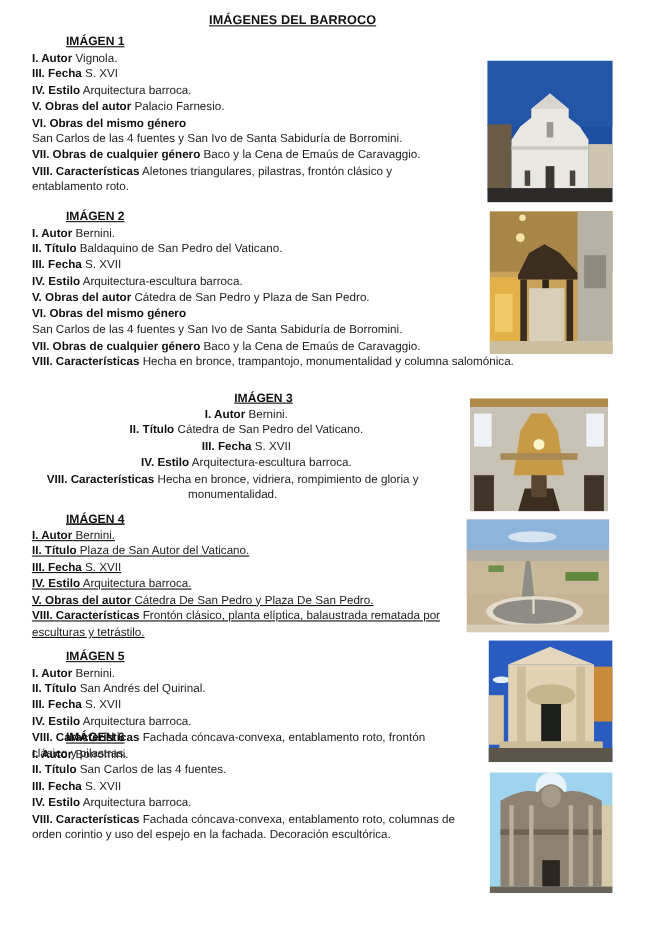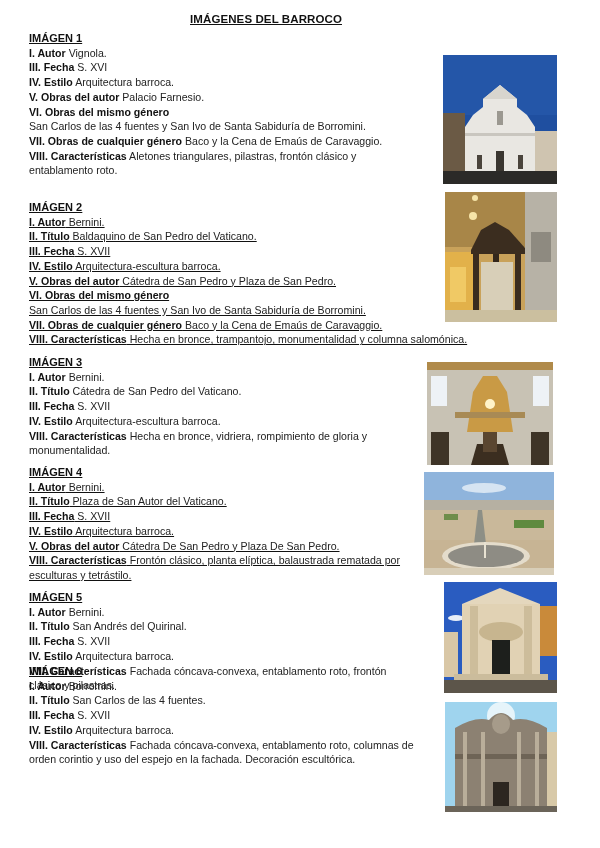--- a/index.html
+++ b/index.html
@@ -2,21 +2,21 @@
 <html><head>
 <meta charset="utf-8">
 <style>
   html, body { margin:0; padding:0; background:#ffffff; }
   body { width:600px; height:848px; position:relative; overflow:hidden;
          font-family:"Liberation Sans", "DejaVu Sans", sans-serif; color:#111; }
   .title { position:absolute; top:13px; left:0; width:532px; text-align:center;
            font-weight:bold; font-size:11.5px; text-decoration:underline; letter-spacing:0.1px; }
   .section { position:absolute; left:29px; width:390px; font-size:10.6px; line-height:14.7px; }
   .section.wide { width:470px; }
-  .sec-head { font-weight:bold; text-decoration:underline; font-size:11px; }
+  .sec-head { font-weight:bold; text-decoration:underline; font-size:11px;margin-left:31px; }
   .line { display:block; white-space:normal; }
   .lbl { font-weight:bold; }
   .val { color:#222;margin-top:32px; }
   .photo { position:absolute; overflow:hidden; }
   .photo svg { display:block; width:100%; height:100%; }
 </style>
 </head>
 <body>
 
 <div class="title">IMÁGENES DEL BARROCO</div>
@@ -42,21 +42,21 @@
     <polygon points="40,44 57,30 74,44" fill="#d8d5ce"></polygon>
     <rect x="22" y="78" width="70" height="3" fill="#c9c6bf"></rect>
     <rect x="53" y="96" width="8" height="22" fill="#3a3630"></rect>
     <rect x="34" y="100" width="5" height="14" fill="#4a443c"></rect>
     <rect x="75" y="100" width="5" height="14" fill="#4a443c"></rect>
     <rect x="54" y="56" width="6" height="14" fill="#9b9890"></rect>
     <rect x="0" y="116" width="114" height="13" fill="#2b2a28"></rect>
   </svg>
 </div>
 
-<div class="section wide" style="top:200px;text-decoration:underline;">
+<div class="section wide" style="top:190px;">
   <span class="line sec-head">IMÁGEN 2</span>
   <span class="line"><span class="lbl">I. Autor</span><span class="val"> Bernini.</span></span>
   <span class="line"><span class="lbl">II. Título</span><span class="val"> Baldaquino de San Pedro del Vaticano.</span></span>
   <span class="line"><span class="lbl">III. Fecha</span><span class="val"> S. XVII</span></span>
   <span class="line"><span class="lbl">IV. Estilo</span><span class="val"> Arquitectura-escultura barroca.</span></span>
   <span class="line"><span class="lbl">V. Obras del autor</span><span class="val"> Cátedra de San Pedro y Plaza de San Pedro.</span></span>
   <span class="line"><span class="lbl">VI. Obras del mismo género</span><span class="val"></span></span>
   <span class="line"><span class="lbl"></span><span class="val">San Carlos de las 4 fuentes y San Ivo de Santa Sabiduría de Borromini.</span></span>
   <span class="line"><span class="lbl">VII. Obras de cualquier género</span><span class="val"> Baco y la Cena de Emaús de Caravaggio.</span></span>
   <span class="line" style="white-space:nowrap;"><span class="lbl">VIII. Características</span><span class="val"> Hecha en bronce, trampantojo, monumentalidad y columna salomónica.</span></span>
@@ -73,21 +73,21 @@
     <rect x="5" y="75" width="16" height="35" fill="#f0c965"></rect>
     <polygon points="26,58 36,38 50,30 64,38 80,56 80,62 26,62" fill="#3b2d1f"></polygon>
     <rect x="28" y="62" width="6" height="58" fill="#3a2c1f"></rect>
     <rect x="48" y="62" width="6" height="58" fill="#33271b"></rect>
     <rect x="70" y="62" width="6" height="58" fill="#3a2c1f"></rect>
     <rect x="36" y="70" width="32" height="50" fill="#d8cfb8"></rect>
     <rect x="0" y="118" width="112" height="12" fill="#cbbf9f"></rect>
   </svg>
 </div>
 
-<div class="section" style="top:355px;">
+<div class="section" style="top:355px;text-align:center;">
   <span class="line sec-head">IMÁGEN 3</span>
   <span class="line"><span class="lbl">I. Autor</span><span class="val"> Bernini.</span></span>
   <span class="line"><span class="lbl">II. Título</span><span class="val"> Cátedra de San Pedro del Vaticano.</span></span>
   <span class="line"><span class="lbl">III. Fecha</span><span class="val"> S. XVII</span></span>
   <span class="line"><span class="lbl">IV. Estilo</span><span class="val"> Arquitectura-escultura barroca.</span></span>
   <span class="line" style="width:365px;"><span class="lbl">VIII. Características</span><span class="val"> Hecha en bronce, vidriera, rompimiento de gloria y monumentalidad.</span></span>
 </div>
 <div class="photo" style="left:427px; top:362px; width:126px; height:103px;">
   <svg viewBox="0 0 126 103" preserveAspectRatio="none">
     <rect width="126" height="103" fill="#c8c2b4"></rect>

